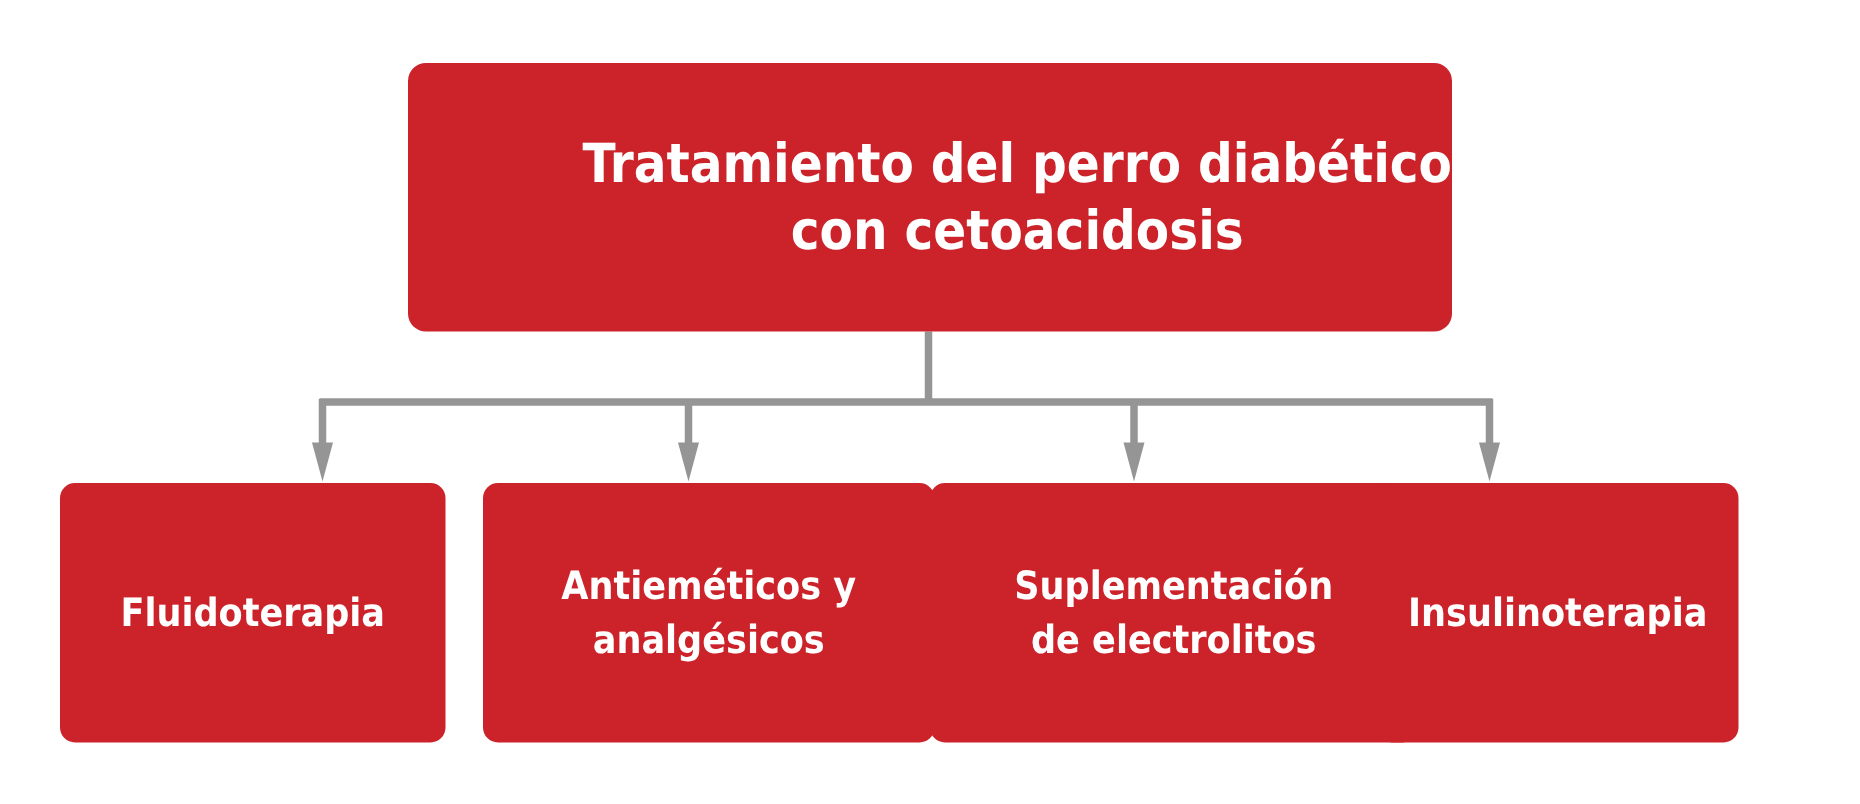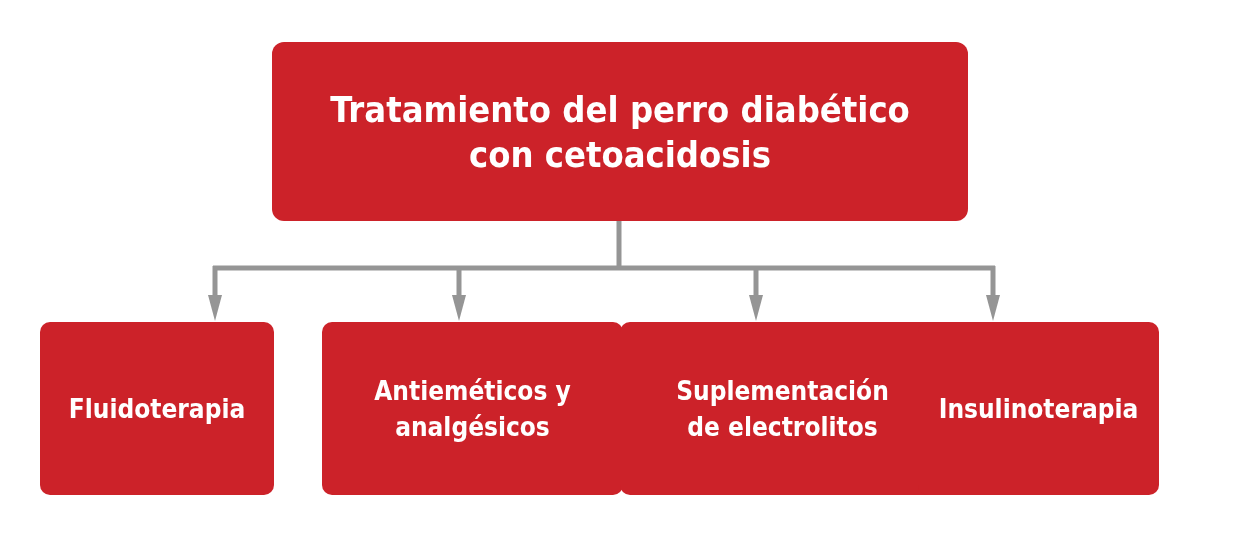--- a/index.html
+++ b/index.html
@@ -1,21 +1,21 @@
 <!DOCTYPE html>
 <html><head>
   <meta charset="utf-8">
   <style>
     html, body { margin:0; padding:0; background:#ffffff; }
     body { width:1240px; height:536px; position:relative; overflow:hidden;
            font-family:"DejaVu Sans Condensed","DejaVu Sans", sans-serif; }
     .box { position:absolute; background:#cc2229; border-radius:12px;
            display:flex; align-items:center; justify-content:center; text-align:center;
            color:#ffffff; font-weight:bold; }
-    .root { left:272px; top:42px; width:696px; height:179px; font-size:36px; line-height:45px; }
+    .root { left:272px; top:42px; width:696px; height:179px; font-size:36px; line-height:45px;justify-content:flex-end; }
     .child { top:322px; height:173px; font-size:26px; line-height:36px; border-radius:10px; }
     .label { white-space:pre-line; letter-spacing:0px; }
     svg.connectors { position:absolute; left:0; top:0; }
   </style>
 </head>
 <body>
 
 <svg class="connectors" width="1240" height="536" viewBox="0 0 1240 536">
   <g stroke="#959595" stroke-width="5" fill="none">
     <line x1="619" y1="221" x2="619" y2="270"></line>
@@ -31,21 +31,21 @@
     <polygon points="749,295 763,295 756,321"></polygon>
     <polygon points="986,295 1000,295 993,321"></polygon>
   </g>
 </svg>
 
 <div class="box root">
   <span class="label">Tratamiento del perro diabético
 con cetoacidosis</span>
 </div>
 
-<div class="box child" style="left:40px; width:234px;">
+<div class="box child" style="left:40px; width:257px;">
   <span class="label">Fluidoterapia</span>
 </div>
 <div class="box child" style="left:322px; width:301px;">
   <span class="label">Antieméticos y
 analgésicos</span>
 </div>
 <div class="box child" style="left:620px; width:325px;">
   <span class="label">Suplementación
 de electrolitos</span>
 </div>

